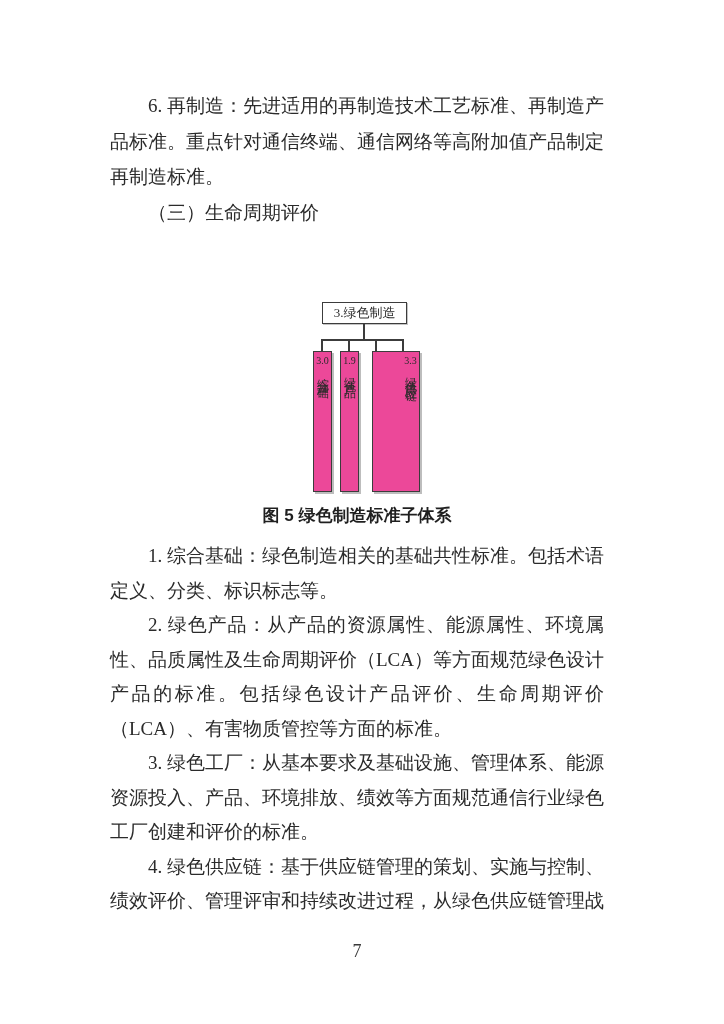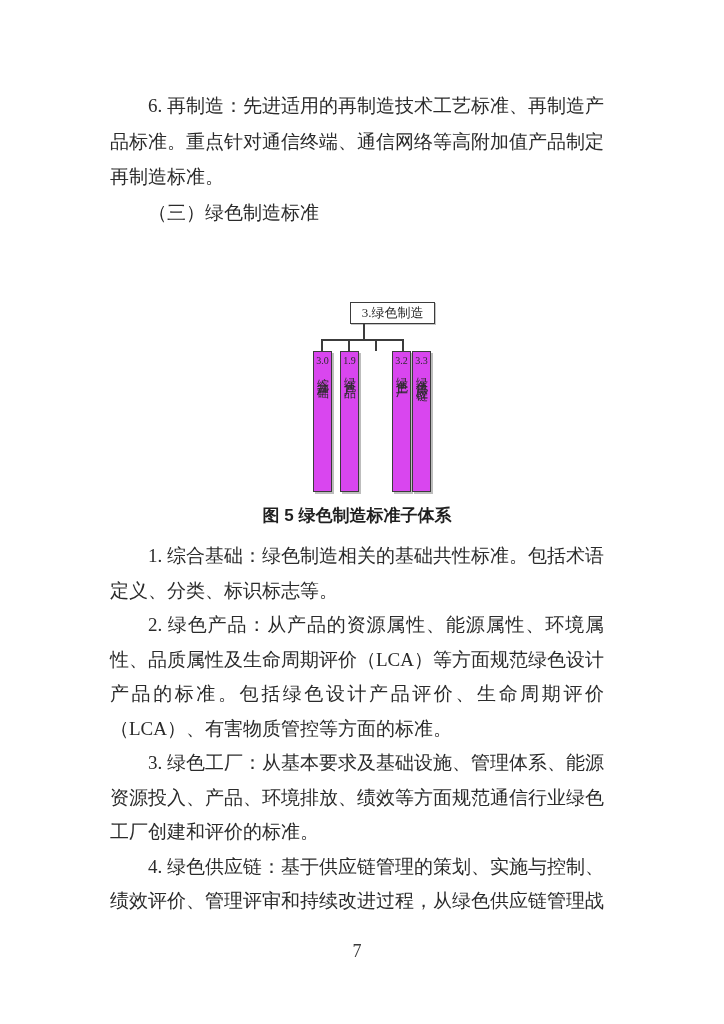--- a/index.html
+++ b/index.html
@@ -27,39 +27,39 @@
 
   
   .fig { position:absolute; left:0; top:0; width:724px; height:1024px; pointer-events:none; }
   .fig * { pointer-events:auto; }
   .fig-root {
     position:absolute; left:322px; top:302px;
     width:83px; height:20px;
     border:1px solid #3c3c3c;
     box-shadow:1px 1px 0 #c4c4c4;
     font-size:13px; line-height:20px; text-align:center;
-    background:#ffffff; white-space:nowrap;margin-left:28px;
+    background:#ffffff; white-space:nowrap;
   }
   .conn { position:absolute; background:#3c3c3c; }
   .conn-stem  { left:363px; top:324px; width:2px; height:16px; }
   .conn-rail  { left:321px; top:339px; width:83px; height:2px; }
   .conn-drop  { top:341px; width:2px; height:10px; }
   .drop-1 { left:321px; } .drop-2 { left:348px; }
   .drop-3 { left:375px; } .drop-4 { left:402px; }
 
   .fig-child {
     position:absolute; top:351px;
     width:17px; height:139px;
     border:1px solid #3c3c3c;
     box-shadow:2px 2px 0 #bdbdbd;
-    background:#d946ef;
+    background:#ec4899;
     overflow:hidden;
   }
   .child-1 { left:313px; } .child-2 { left:340px; }
-  .child-3 { left:367px;margin-left:25px; } .child-4 { left:412px; }
+  .child-3 { left:367px;margin-left:25px; } .child-4 { left:372px;padding-left:29px; }
   .cb-num {
     font-size:10px; text-align:center; margin-top:3px;
     white-space:nowrap; letter-spacing:0;
   }
   .cb-label {
     display:block; margin:2px auto 0;
     writing-mode:vertical-lr; text-orientation:upright;
     font-size:12px; line-height:17px; letter-spacing:3px;
   }
 
@@ -77,21 +77,21 @@
     color:#3a3a3a;
   }
 </style>
 </head>
 <body>
 
 <div class="page">
 
   <div class="textblock tb-top">
     <p>6. 再制造：先进适用的再制造技术工艺标准、再制造产品标准。重点针对通信终端、通信网络等高附加值产品制定再制造标准。</p>
-    <p>（三）绿色制造标准</p>
+    <p>（三）生命周期评价</p>
   </div>
 
   <div class="fig">
 
     <div class="fig-root">3.绿色制造</div>
 
     <div class="conn conn-stem"></div>
     <div class="conn conn-rail"></div>
     <div class="conn conn-drop drop-1"></div>
     <div class="conn conn-drop drop-2"></div>

